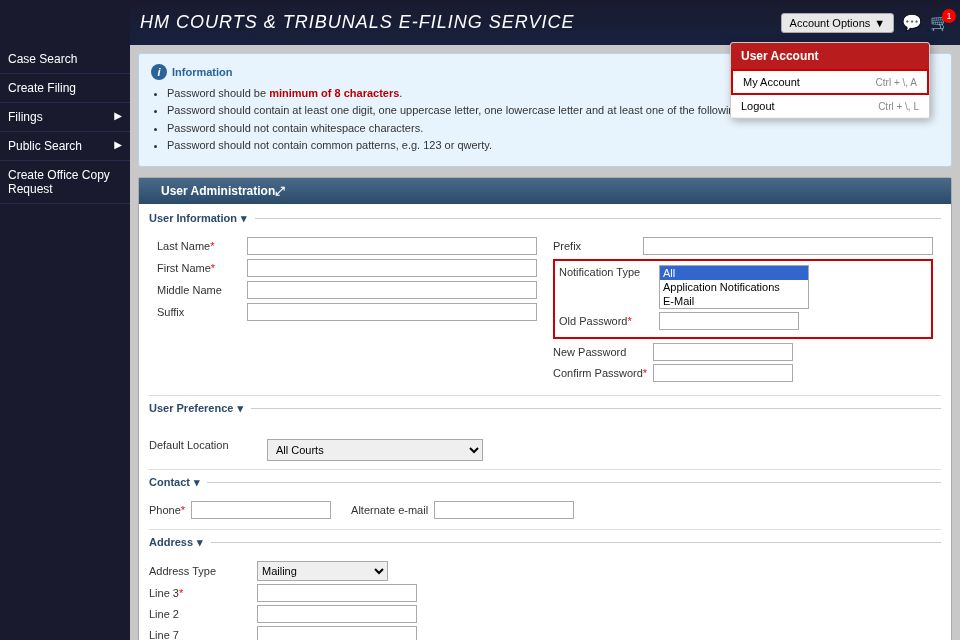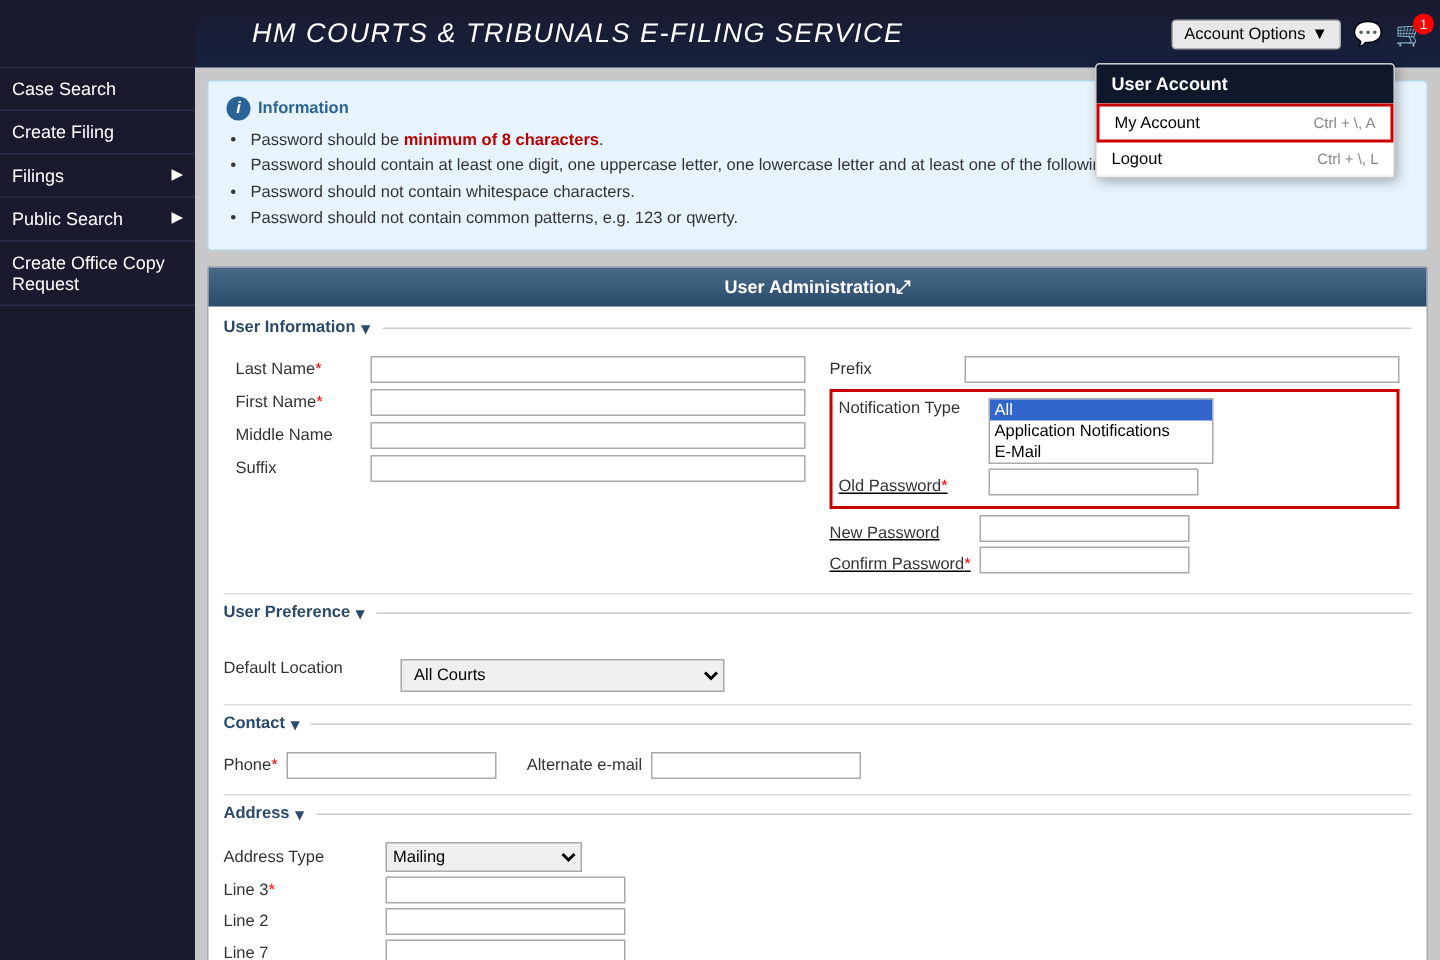--- a/index.html
+++ b/index.html
@@ -6,21 +6,20 @@
     body { font-family: Arial, sans-serif; font-size: 12px; background: #d0d0d0; width: 960px; height: 640px; overflow: hidden; }
 
     
     .header {
       background: linear-gradient(to bottom, #1a1a2e, #16213e);
       height: 45px;
       display: flex;
       align-items: center;
       padding: 15px 10px;
       position: relative;
-      gap: 28px;
     }
     .header-title {
       color: white;
       font-size: 18px;
       font-weight: bold;
       text-transform: uppercase;
       letter-spacing: 1px;
       flex: 1;
       padding-left: 10px;
     }
@@ -128,25 +127,25 @@
 
     
     .section-box {
       background: white;
       border: 1px solid #aaa;
       border-radius: 2px;
     }
     .section-header {
       background: linear-gradient(to bottom, #4a6a8a, #2a4a6a);
       color: white;
-      padding: 6px 4px;
+      padding: 6px 22px;
       font-size: 12px;
       font-weight: bold;
       display: flex;
-      justify-content: center;
+      justify-content: flex-start;
       align-items: center;
     }
     .section-content { padding: 8px 10px; }
 
     .sub-section-header {
       color: #2a4a6a;
       font-size: 11px;
       font-weight: bold;
       margin-bottom: 8px;
       display: flex;
@@ -212,23 +211,22 @@
     .notif-options { list-style: none; padding: 0; }
     .notif-options li {
       padding: 1px 3px;
       cursor: pointer;
       font-size: 11px;
     }
     .notif-options li.selected { background: #3366cc; color: white; }
 
     .password-row {
       display: flex;
-      align-items: flex-end;
+      align-items: center;
       margin-bottom: 3px;
-      text-decoration: underline;
     }
     .password-label {
       width: 100px;
       font-size: 11px;
       color: #333;
     }
     .password-label .required { color: red; }
     .password-input {
       height: 18px;
       width: 140px;
@@ -304,21 +302,21 @@
       top: 42px;
       right: 30px;
       background: white;
       border: 1px solid #ccc;
       box-shadow: 2px 2px 8px rgba(0,0,0,0.3);
       border-radius: 3px;
       min-width: 200px;
       z-index: 1000;
     }
     .dropdown-header {
-      background: #0f172a;
+      background: #b91c1c;
       color: white;
       padding: 6px 10px;
       font-size: 12px;
       font-weight: bold;
       border-radius: 2px 2px 0 0;
     }
     .dropdown-item {
       display: flex;
       justify-content: space-between;
       align-items: center;

